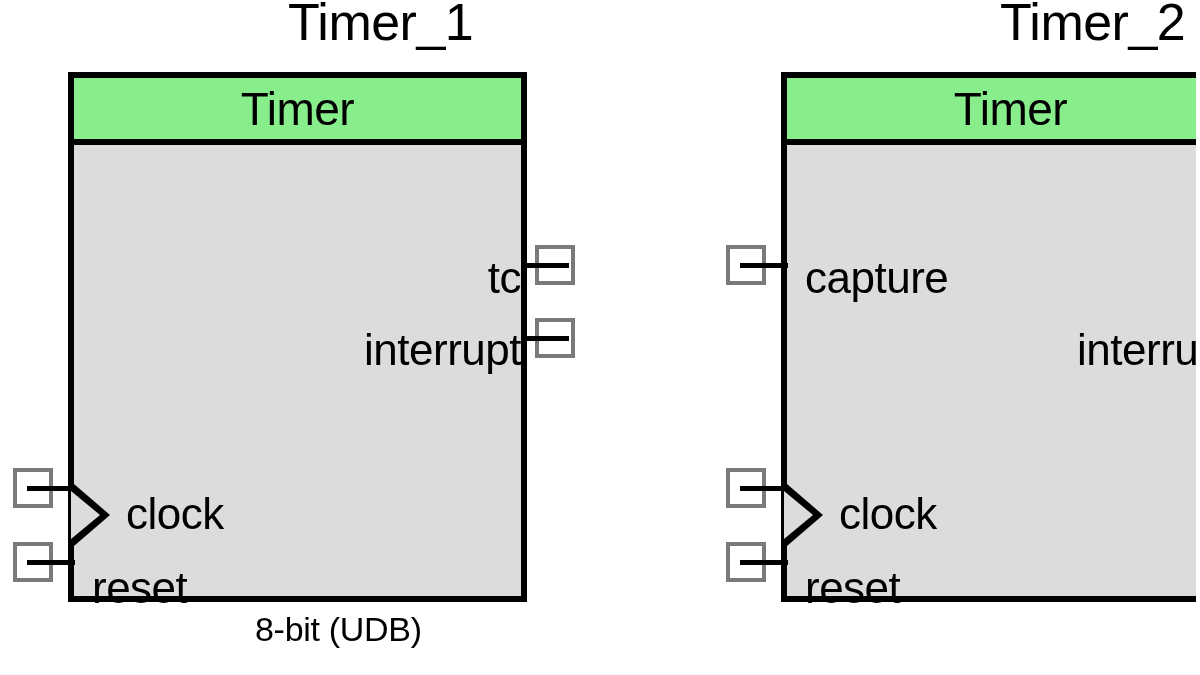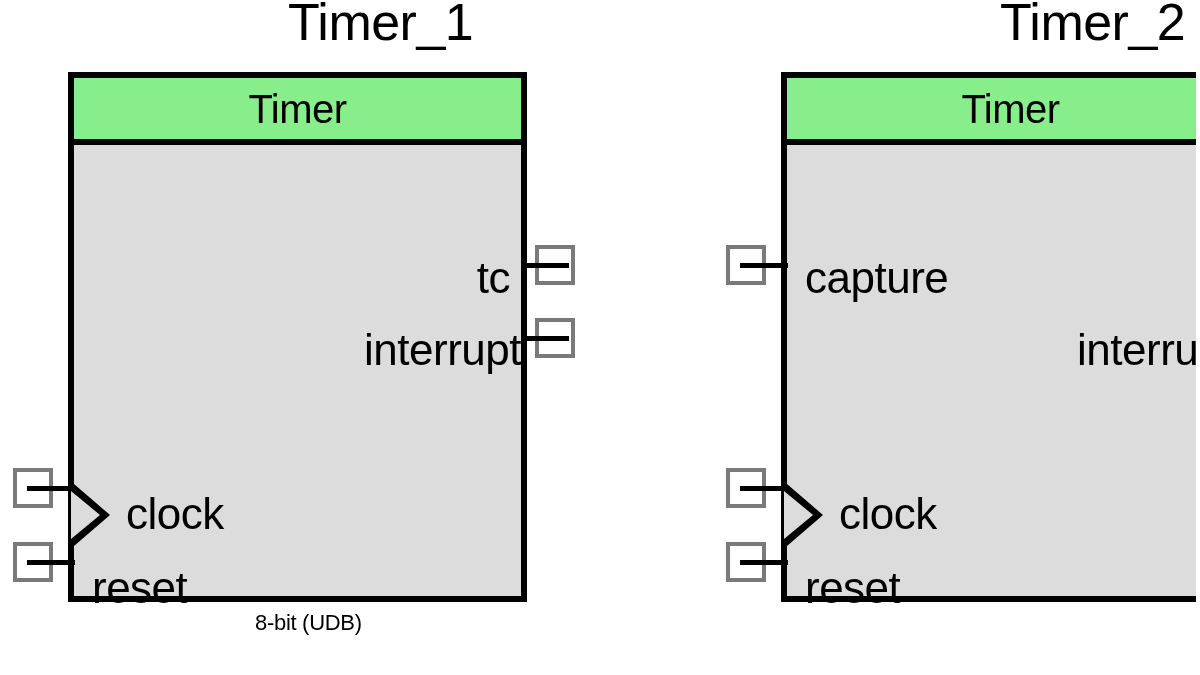--- a/index.html
+++ b/index.html
@@ -29,21 +29,21 @@
   }
   .comp-header {
     box-sizing: border-box;
     height: 67px;
     background: #88ee8c;
     border-bottom: 6px solid #000000;
     display: flex;
     align-items: center;
     justify-content: center;
     color: #000000;
-    font-size: 40px;
+    font-size: 46px;
     line-height: 1;
     letter-spacing: -0.5px;
     white-space: nowrap;
   }
   .comp-body {
     position: relative;
     height: calc(100% - 67px);
   }
 
   
@@ -52,21 +52,21 @@
     font-size: 52px;
     line-height: 1;
     color: #000000;
     white-space: nowrap;
     letter-spacing: -0.5px;
   }
 
   
   .comp-caption {
     position: absolute;
-    font-size: 22px;
+    font-size: 34px;
     line-height: 1;
     color: #000000;
     white-space: nowrap;
     letter-spacing: -0.3px;
   }
 
   
   .port-label {
     position: absolute;
     font-size: 44px;
@@ -122,21 +122,21 @@
   <div class="instance-name" style="left:288px; top:-4px;">Timer_1</div>
 
   <div class="component" style="left:68px; top:72px; width:459px; height:530px;">
 
     <div class="comp-header">
       <span>Timer</span>
     </div>
 
     <div class="comp-body">
 
-      <div class="port-label right" style="right:11px; top:111px;text-align:right;">tc</div>
+      <div class="port-label right" style="right:0px; top:111px;text-align:right;">tc</div>
       <div class="port-label right" style="right:0px; top:183px;">interrupt</div>
 
       <div class="port-label left" style="left:52px; top:347px;">clock</div>
       <div class="port-label left" style="left:18px; top:421px;">reset</div>
 
       <div class="clock-marker" style="left:0px; top:339px;"></div>
     </div>
   </div>
 
   <div class="terminal" style="left:535px; top:245px;"></div>

